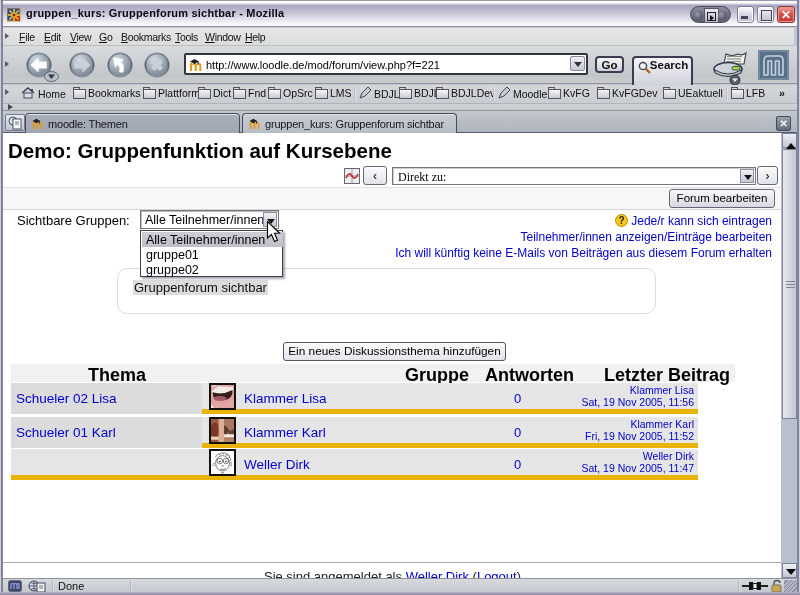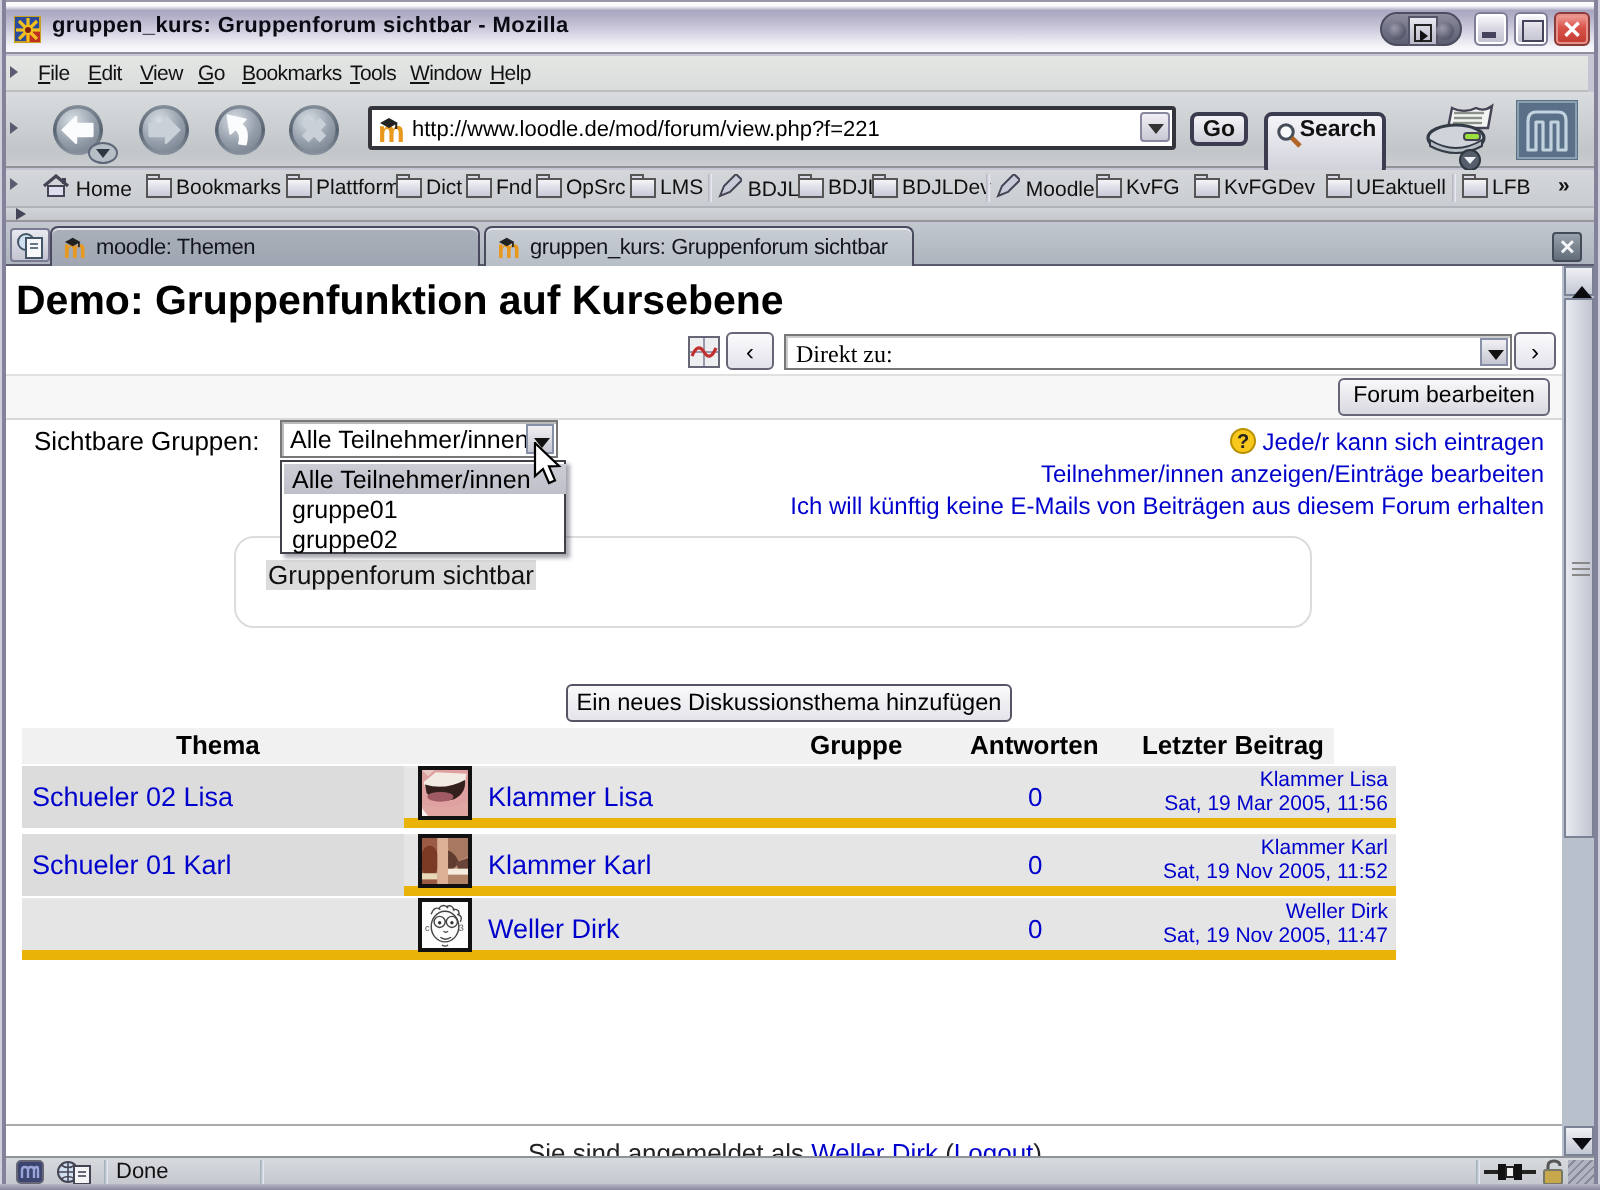--- a/index.html
+++ b/index.html
@@ -97,21 +97,21 @@
 #grpsel .ar:after { content:""; position:absolute; left:3px; top:6px; border:4px solid transparent; border-top:5px solid #111; }
 #droplist { position:absolute; left:137px; top:20px; width:143px; height:47px; background:#fff; border:1px solid #404048; box-shadow:2px 2px 2px rgba(60,60,80,0.45); font-size:12.5px; z-index:30; }
 #droplist .op { position:absolute; left:1px; width:141px; height:15px; padding:1px 0 0 4px; color:#000; white-space:nowrap;}
 #droplist .op.sel { background:linear-gradient(#cdcdd6,#bfbfc9); }
 .rlink { position:absolute; right:9px; font-size:12px; color:#0000cc; white-space:nowrap; }
 #introbox { position:absolute; left:114px; top:135px; width:539px; height:46px; border:1px solid #dcdcdc; border-radius:10px; }
 #introbox .t { position:absolute; left:15px; top:11px; font-size:13px; color:#111; background:#dcdcdc; padding:0 1px; }
 #addbtn { position:absolute; left:280px; top:209px; width:223px; height:19px; background:linear-gradient(#fafafc,#e4e4ea); border:1px solid #556; border-radius:3px; font-size:11.8px; white-space:nowrap; text-align:center; padding-top:1px; color:#000; }
 
 #ftable { position:absolute; left:8px; top:231px; width:769px; }
-.hrow { position:absolute; left:0; top:0; width:656px; height:18px; background:#f1f1f1; font-size:13px; font-weight:bold; color:#000;text-align:right; }
+.hrow { position:absolute; left:0; top:0; width:724px; height:18px; background:#f1f1f1; font-size:18px; font-weight:bold; color:#000;text-align:right; }
 .hrow span { position:absolute; top:1px; }
 .frow { position:absolute; left:0; width:687px; height:31px; background:#e5e5e5; border-top:1px solid #e8e8e8; border-bottom:5px solid #eab308; }
 .frow .topic { position:absolute; left:0; top:-1px; width:191px; height:31px; background:#dcdcdc; font-size:13.5px; padding:8px 0 0 5px; }
 .frow .topic { height:31px; }
 .frow .ava { position:absolute; left:198px; top:-1px; width:27px; height:27px; border:2px solid #111; }
 .frow .who { position:absolute; left:233px; top:7px; font-size:13.5px; }
 .frow .cnt { position:absolute; left:503px; top:7px; font-size:13px; color:#0000cc; }
 .frow .last { position:absolute; right:4px; top:0px; text-align:right; font-size:10.5px; color:#0000cc; line-height:12px; }
 #footline { position:absolute; left:0px; top:429px; width:779px; height:1px; background:#aaa; }
 #foottext { position:absolute; left:0; top:436px; width:779px; text-align:center; font-size:13px; color:#222; }
@@ -360,39 +360,39 @@
           <rect width="30" height="30" fill="#dfa0a0"></rect>
           <path d="M1 8 L9 1.5 L29 2.5 L28 8 L15 11 L2 11 Z" fill="#f2ebe4"></path>
           <path d="M0 0 L8 0 L4 4 Z" fill="#e8c8c0"></path>
           <path d="M2 9.5 Q15 13.5 28 6.5 Q29 15 21 19 Q9 22 3 15 Z" fill="#33201c"></path>
           <ellipse cx="12" cy="17.5" rx="8.5" ry="3.2" fill="#a05a64"></ellipse>
           <path d="M0 22 Q15 27.5 30 20 L30 30 L0 30 Z" fill="#e0a6a2"></path>
           <path d="M0 25 L4 30 L0 30 Z" fill="#f6f0ee"></path>
           </svg>
         <span class="who"><a>Klammer Lisa</a></span>
         <span class="cnt">0</span>
-        <span class="last"><a>Klammer Lisa</a><br><a>Sat, 19 Mar 2005, 11:56</a></span>
+        <span class="last"><a>Klammer Lisa</a><br><a>Sat, 19 Nov 2005, 11:56</a></span>
       </div>
       <div class="frow" style="top:53px;">
         <div class="topic"><a>Schueler 01 Karl</a></div>
         <svg class="ava" viewBox="0 0 30 30">
           <rect width="30" height="30" fill="#c29077"></rect>
           <rect x="0" y="0" width="10" height="30" fill="#9a5a44"></rect>
           <ellipse cx="5" cy="15" rx="6" ry="10" fill="#7c3a24"></ellipse>
           <rect x="10" y="0" width="7" height="30" fill="#dcb094"></rect>
           <path d="M17 0 L30 0 L30 12 L22 16 Q18 12 17 6 Z" fill="#a97860"></path>
           <path d="M17 8 Q22 10 24 16 Q20 22 17 20 Z" fill="#5e3c30"></path>
           <path d="M22 16 L30 13 L30 20 L24 21 Z" fill="#6a4438"></path>
           <rect x="17" y="20" width="13" height="4" fill="#f4ecdc"></rect>
           <rect x="17" y="24" width="13" height="6" fill="#b08266"></rect>
           <rect x="0" y="23" width="10" height="4" fill="#e8d8b8"></rect>
           </svg>
         <span class="who"><a>Klammer Karl</a></span>
         <span class="cnt">0</span>
-        <span class="last"><a>Klammer Karl</a><br><a>Sat, 19 Nov 2005, 11:52</a></span>
+        <span class="last"><a>Klammer Karl</a><br><a>Fri, 19 Nov 2005, 11:52</a></span>
       </div>
       <div class="frow" style="top:85px;">
         <svg class="ava" viewBox="0 0 30 30">
           <rect width="30" height="30" fill="#fdfdfd"></rect>
           <g fill="none" stroke="#444" stroke-width="0.9">
             <ellipse cx="15" cy="16" rx="9" ry="10"></ellipse>
             <circle cx="11.5" cy="13" r="3.6"></circle>
             <circle cx="19.5" cy="13" r="3.6"></circle>
             <line x1="15.1" y1="13" x2="15.9" y2="13"></line>
             <path d="M14 19 Q15.5 20.5 17 19"></path>

